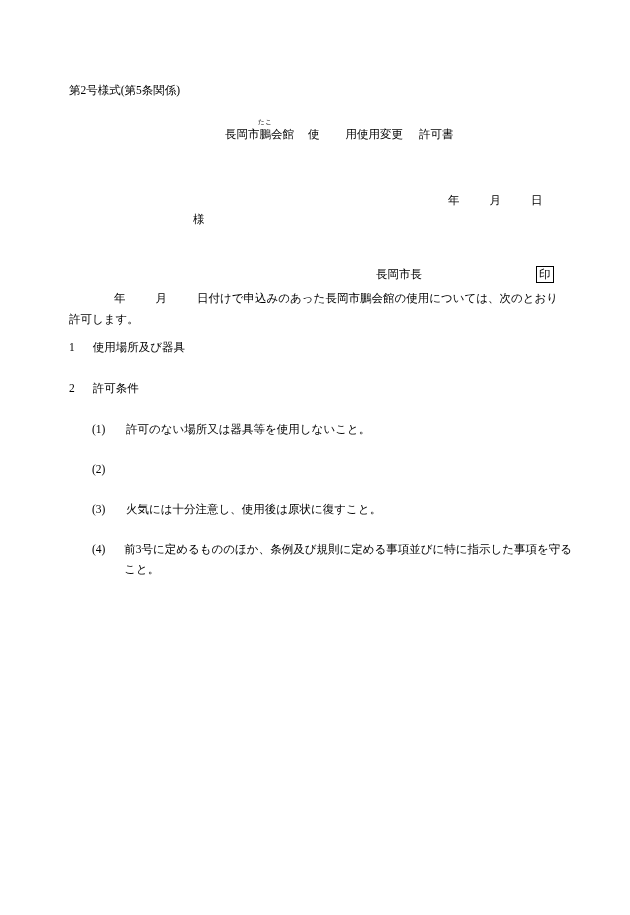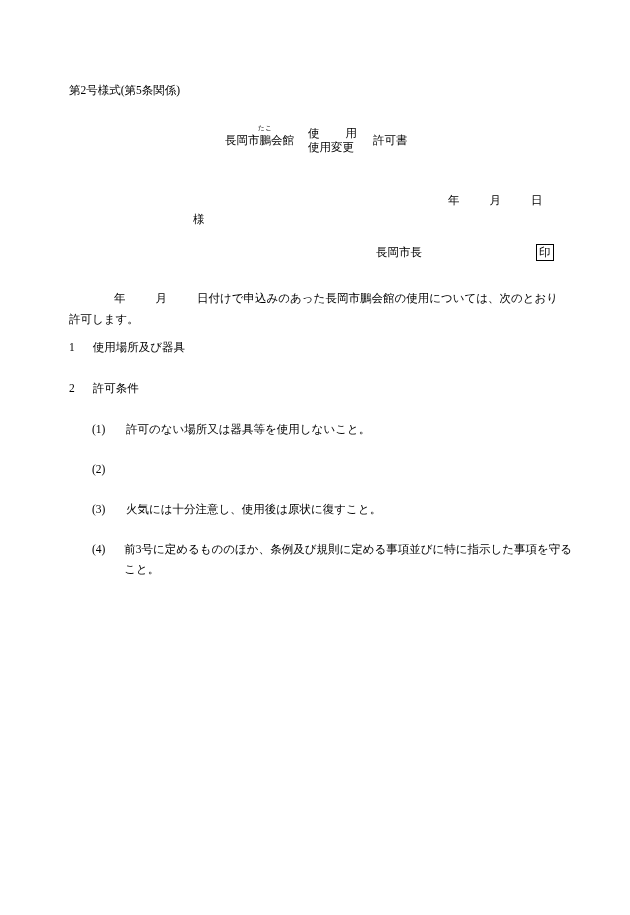--- a/index.html
+++ b/index.html
@@ -50,21 +50,21 @@
     position: absolute;
     top: -9px;
     left: 50%;
     transform: translateX(-50%);
     font-size: 6.5px;
     letter-spacing: 0.5px;
     white-space: nowrap;
   }
   .title-stack {
     display: inline-flex;
-    flex-direction: column;
+    flex-direction: row;
     margin-left: 14px;
     line-height: 1.25;
   }
   .title-stack .line1 {
     letter-spacing: 0;
   }
   .title-stack .line1 .sp {
     display: inline-block;
     width: 26px;
   }
@@ -86,21 +86,21 @@
   }
   .addressee {
     position: absolute;
     left: 193px;
     top: 211px;
     font-size: 11.5px;
   }
   .mayor-row {
     position: absolute;
     left: 376px;
-    top: 244px;
+    top: 266px;
     font-size: 11.5px;
     white-space: nowrap;
     display: flex;
     align-items: center;
   }
   .seal {
     display: inline-block;
     border: 1px solid #000;
     padding: 0px 2px 1px 2px;
     font-size: 11.5px;

